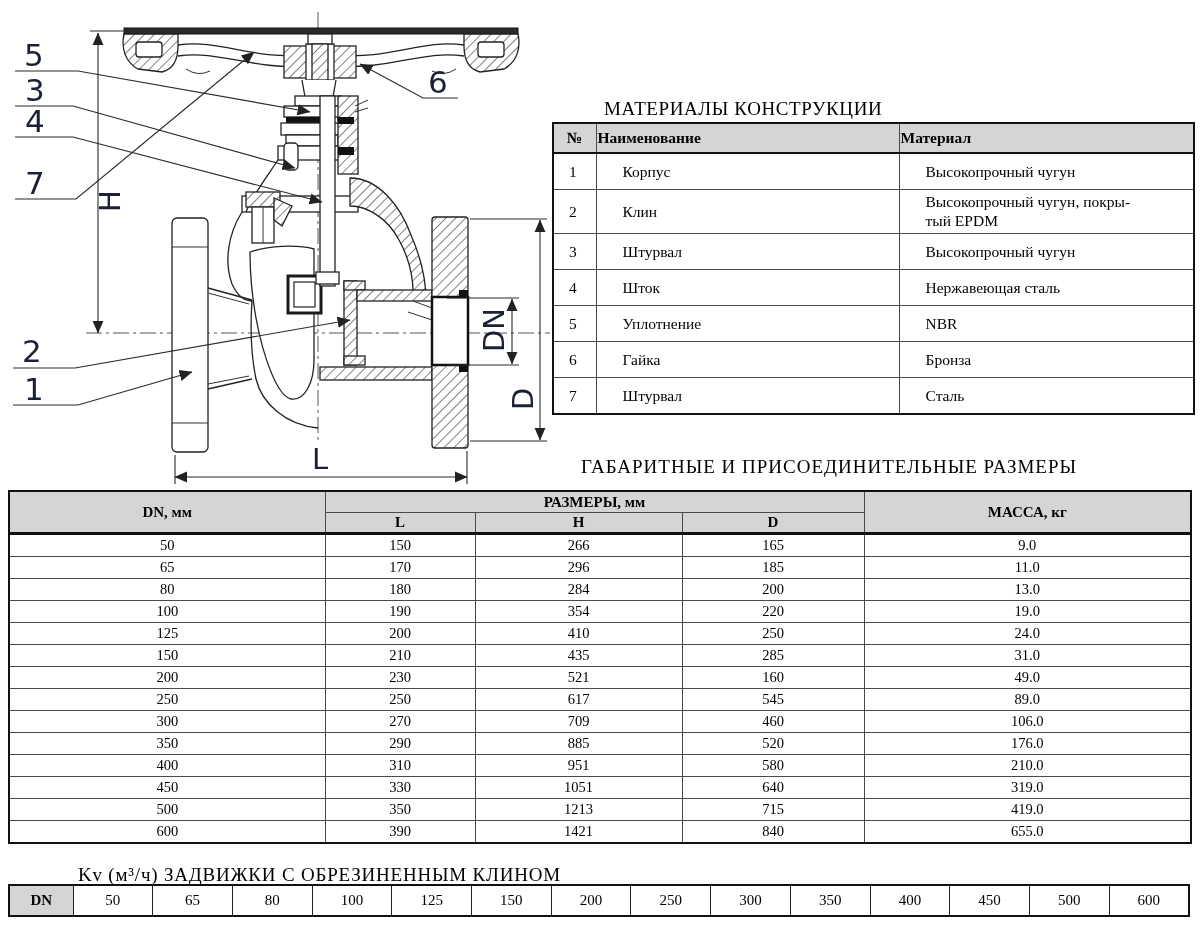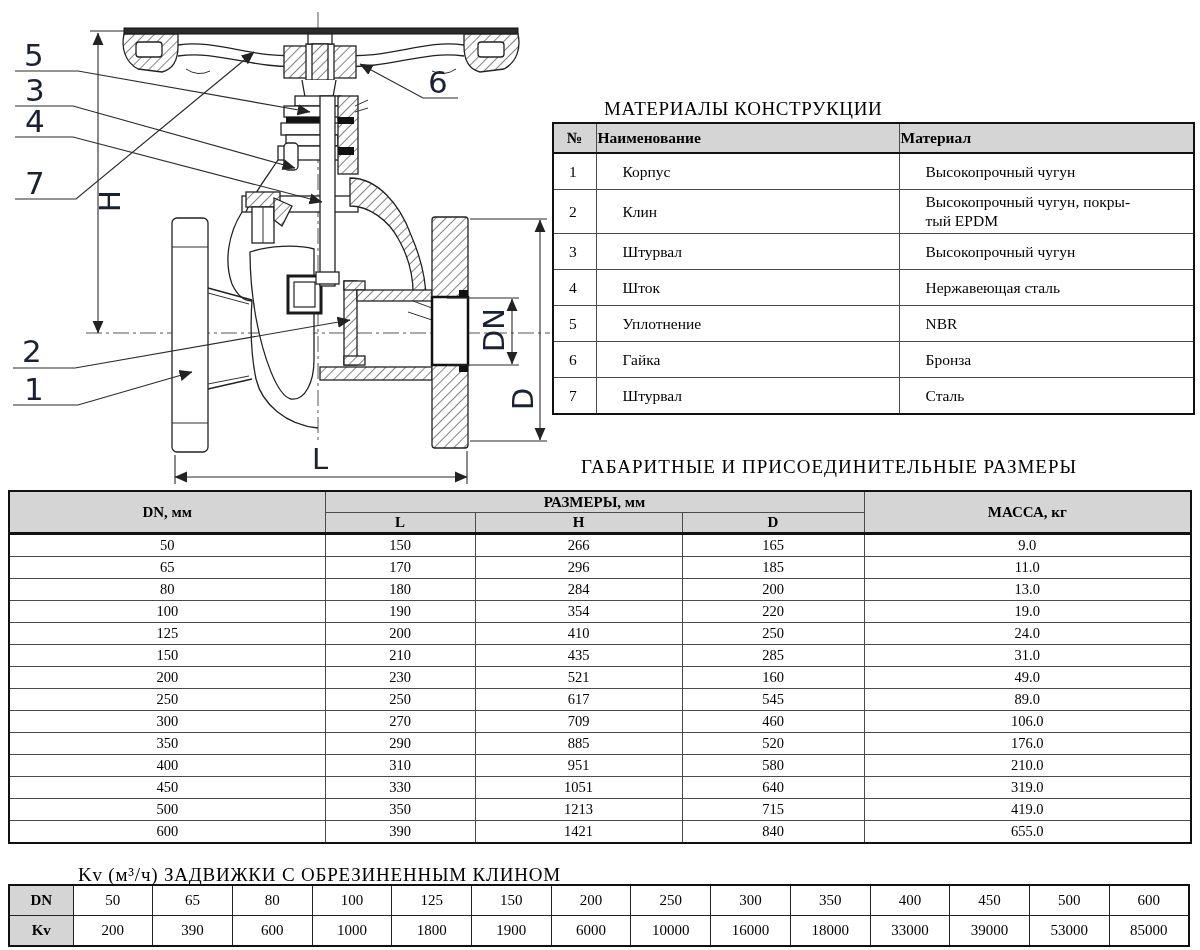--- a/index.html
+++ b/index.html
@@ -389,33 +389,16 @@
           <td>150</td>
           <td>200</td>
           <td>250</td>
           <td>300</td>
           <td>350</td>
           <td>400</td>
           <td>450</td>
           <td>500</td>
           <td>600</td>
         </tr>
-        <tr>
-          <td class="kv-label">Kv</td>
-          <td>200</td>
-          <td>390</td>
-          <td>600</td>
-          <td>1000</td>
-          <td>1800</td>
-          <td>1900</td>
-          <td>6000</td>
-          <td>10000</td>
-          <td>16000</td>
-          <td>18000</td>
-          <td>33000</td>
-          <td>39000</td>
-          <td>53000</td>
-          <td>85000</td>
-        </tr>
       </tbody>
   </table>
 
 </div>
 
 </body></html>

